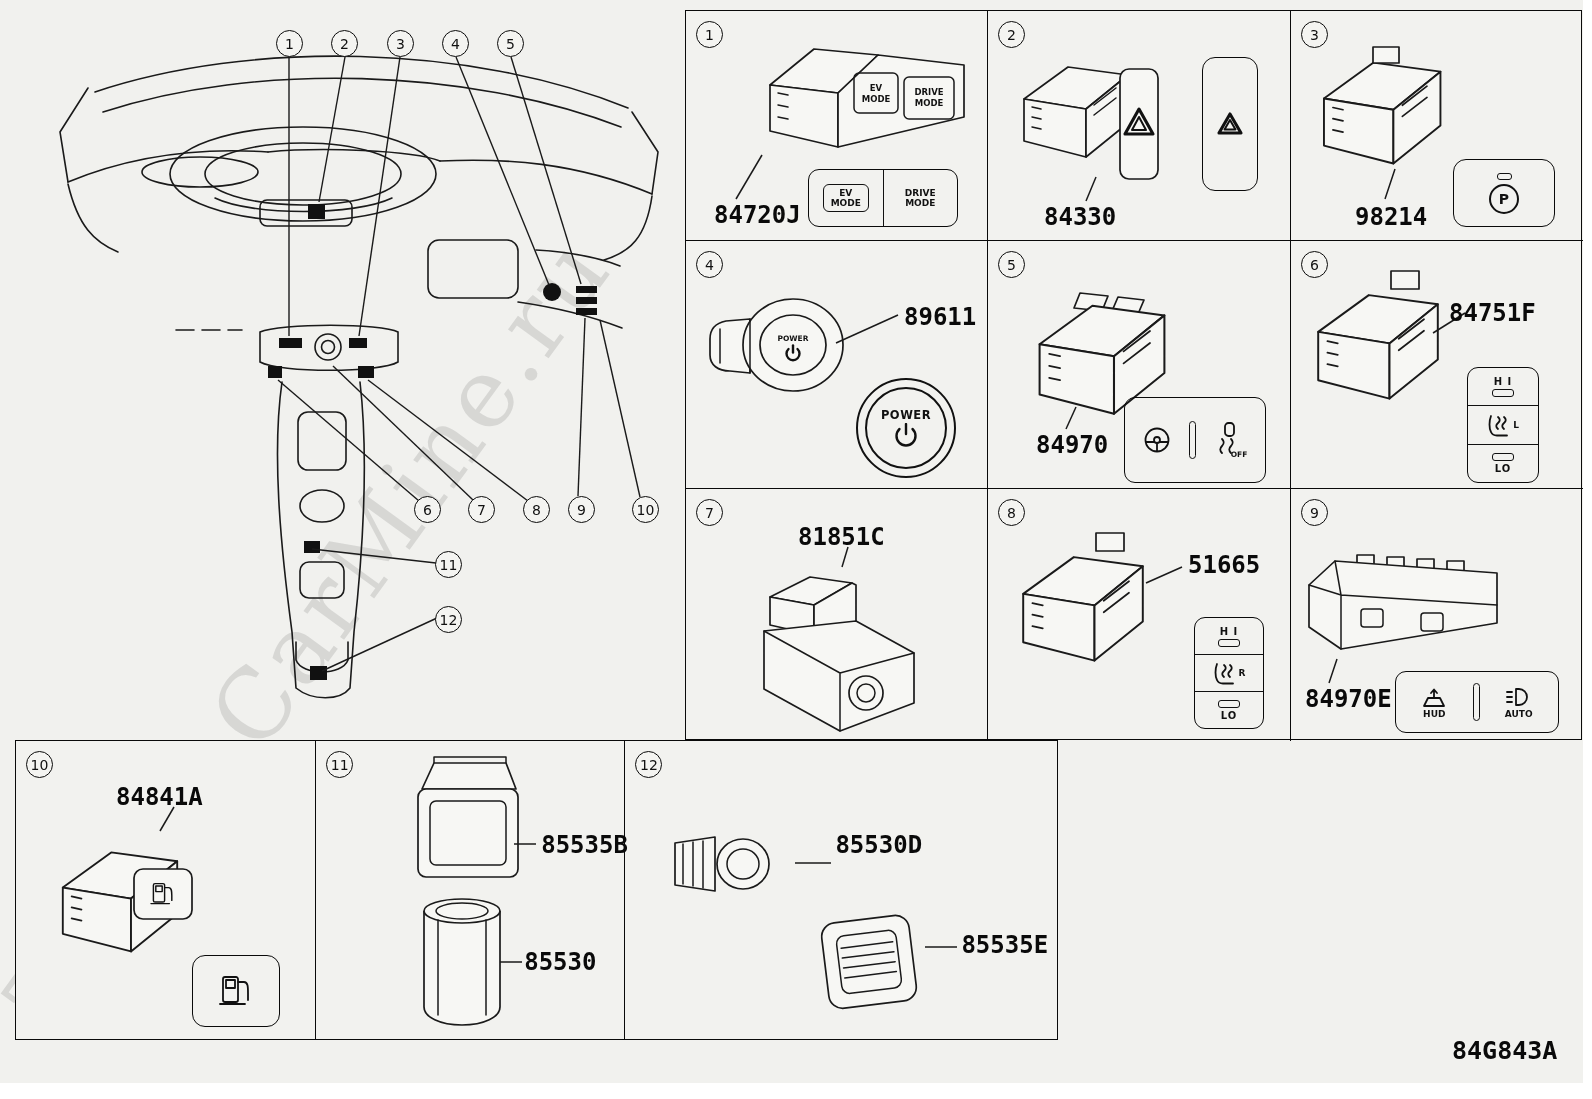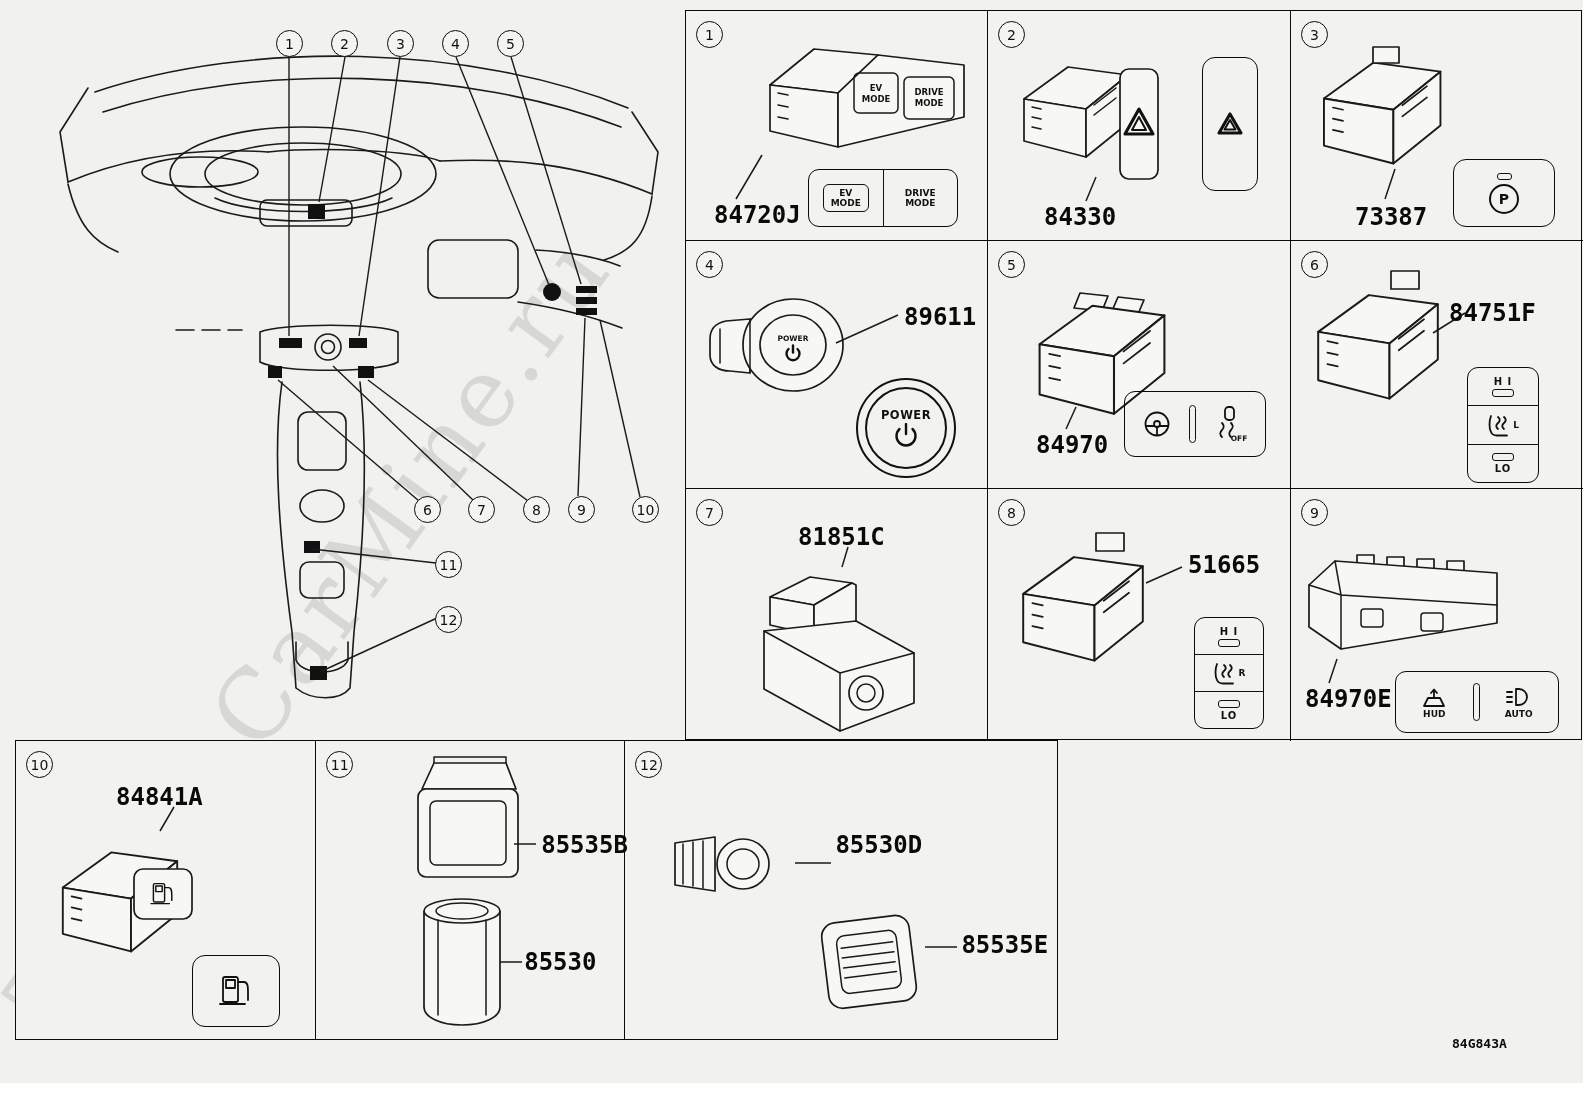--- a/index.html
+++ b/index.html
@@ -210,21 +210,21 @@
 
     <div class="gcell">
       <div class="callout" style="left:10px;top:10px">3</div>
       <svg style="left:18px;top:34px" width="160" height="130" viewBox="0 0 160 130">
         <use href="#isobox" transform="translate(6,2) scale(1.12)"></use>
         <rect x="64" y="2" width="26" height="16" class="sw-fill"></rect>
       </svg>
       <svg style="left:88px;top:156px" width="22" height="34">
           <path class="ldr2" d="M16,2 L6,32"></path>
         </svg>
-      <div class="partnum" style="left:64px;top:192px">73387</div>
+      <div class="partnum" style="left:64px;top:192px">98214</div>
       <div class="plate" style="left:162px;top:148px;width:102px;height:68px;border-radius:13px;display:flex;flex-direction:column;align-items:center;justify-content:center;gap:4px">
         <span class="vbar" style="width:15px;height:7px"></span>
         <div class="pcircle">
             <span>P</span>
           </div>
       </div>
     </div>
 
     <div class="gcell">
       <div class="callout" style="left:10px;top:10px">4</div>
@@ -258,21 +258,21 @@
       <div class="callout" style="left:10px;top:10px">5</div>
       <svg style="left:34px;top:36px" width="180" height="140" viewBox="0 0 180 140">
         <path class="sw-fill" d="M58,16 l28,3 l-6,15 l-28,-3 Z"></path>
         <path class="sw-fill" d="M96,20 l26,3 l-6,14 l-26,-3 Z"></path>
         <use href="#isobox" transform="translate(8,12) scale(1.2)"></use>
       </svg>
       <svg style="left:72px;top:164px" width="22" height="26">
           <path class="ldr2" d="M16,2 L6,24"></path>
         </svg>
       <div class="partnum" style="left:48px;top:190px">84970</div>
-      <div class="plate hstack" style="left:136px;top:150px;width:142px;height:66px">
+      <div class="plate hstack" style="left:136px;top:156px;width:142px;height:86px">
         <svg width="30" height="30" viewBox="-15 -15 30 30">
           <circle r="11.5" class="icon-ln"></circle>
             <circle r="3" class="icon-ln"></circle>
           <path class="icon-ln" d="M-11,2 L-3,2 M3,2 L11,2 M0,3.5 L0,11"></path>
         </svg>
         <span class="hdiv"></span>
         <svg width="36" height="38" viewBox="-18 -19 36 38">
           <rect x="-5" y="-17" width="9" height="13" rx="3.5" class="icon-ln"></rect>
           <path class="icon-ln" d="M-8,-1 q3.5,3.5 0,7 q-3.5,3.5 0,7"></path>
           <path class="icon-ln" d="M1,-1 q3.5,3.5 0,7 q-3.5,3.5 0,7"></path>
@@ -467,18 +467,18 @@
           <path class="sw-ln" d="M40,40 l52,0 M40,50 l52,0 M40,60 l52,0 M40,70 l52,0"></path>
         </g>
       </svg>
       <svg style="left:298px;top:198px" width="36" height="16">
           <path class="ldr2" d="M2,8 L34,8"></path>
         </svg>
       <div class="partnum" style="left:336px;top:190px">85535E</div>
     </div>
   </div>
 
-  <div class="partnum" style="left:1452px;top:1036px;font-size:13px">84G843A</div>
+  <div class="partnum" style="left:1452px;top:1036px;font-size:25px">84G843A</div>
 
   <div class="margin-strip" style="right:0;top:0;width:9px;height:1099px"></div>
   <div class="margin-strip" style="left:0;bottom:0;width:1592px;height:16px"></div>
 
 </div>
 
 </body></html>

